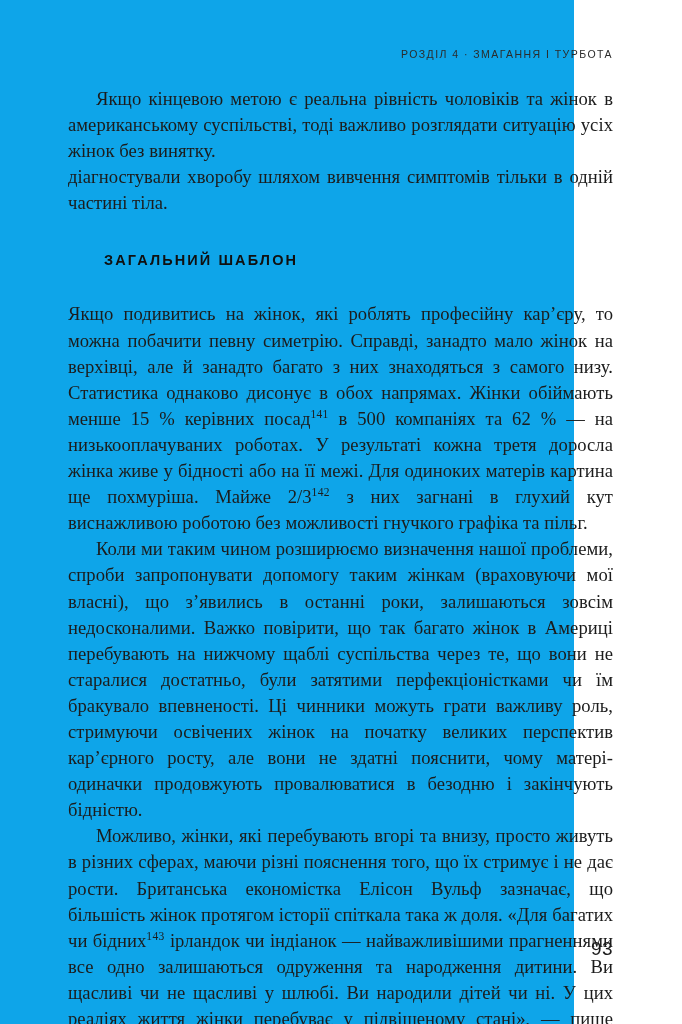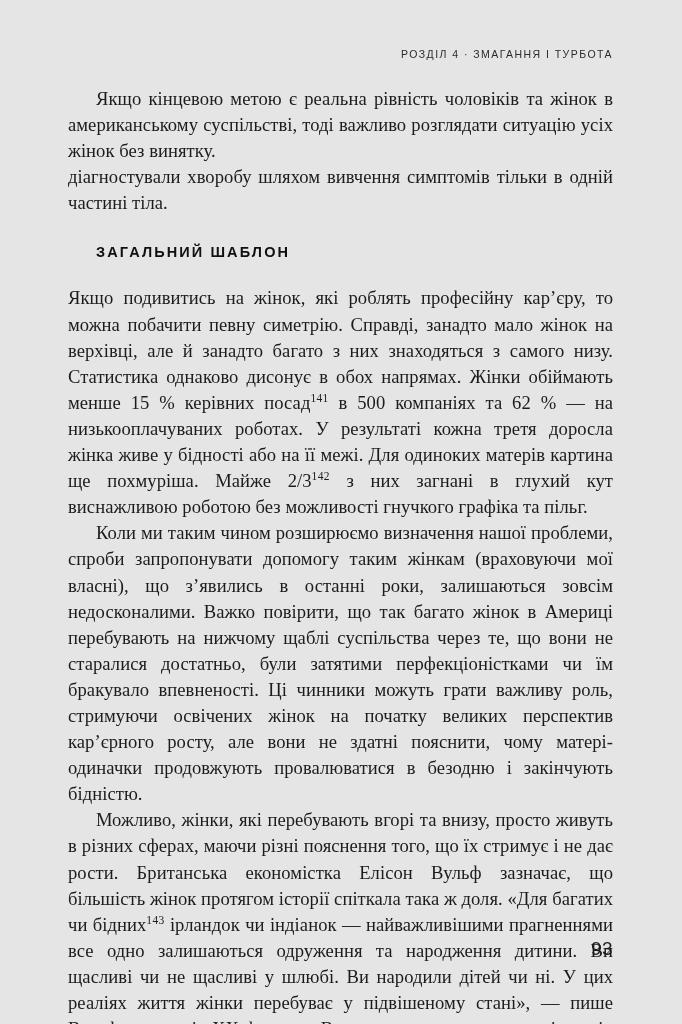--- a/index.html
+++ b/index.html
@@ -14,23 +14,23 @@
     overflow: hidden;
     font-family: "Liberation Serif", "DejaVu Serif", serif;
     color: #1a1a1a;
     -webkit-font-smoothing: antialiased;
   }
 
   .page {
     position: absolute;
     left: 0;
     top: 0;
-    width: 682px;
+    width: 574px;
     height: 1024px;
-    background: #e5e5e5;
+    background: #0ea5e9;
   }
 
   
   .running-header {
     position: absolute;
     left: 68px;
     top: 48px;
     width: 545px;
     text-align: right;
     font-family: "Liberation Sans", "DejaVu Sans", sans-serif;
@@ -68,21 +68,21 @@
 
   sup.fnote {
     font-size: 0.62em;
     vertical-align: super;
     line-height: 0;
     letter-spacing: 0.3px;
   }
 
   
   h2.section-heading {
-    margin: 4px;
+    margin: 12px;
     padding: 0;
     font-family: "Liberation Sans", "DejaVu Sans", sans-serif;
     font-size: 14.5px;
     font-weight: 700;
     letter-spacing: 2.1px;
     text-transform: uppercase;
     color: #101010;
     padding-left: 24px;
     white-space: nowrap;
   }

